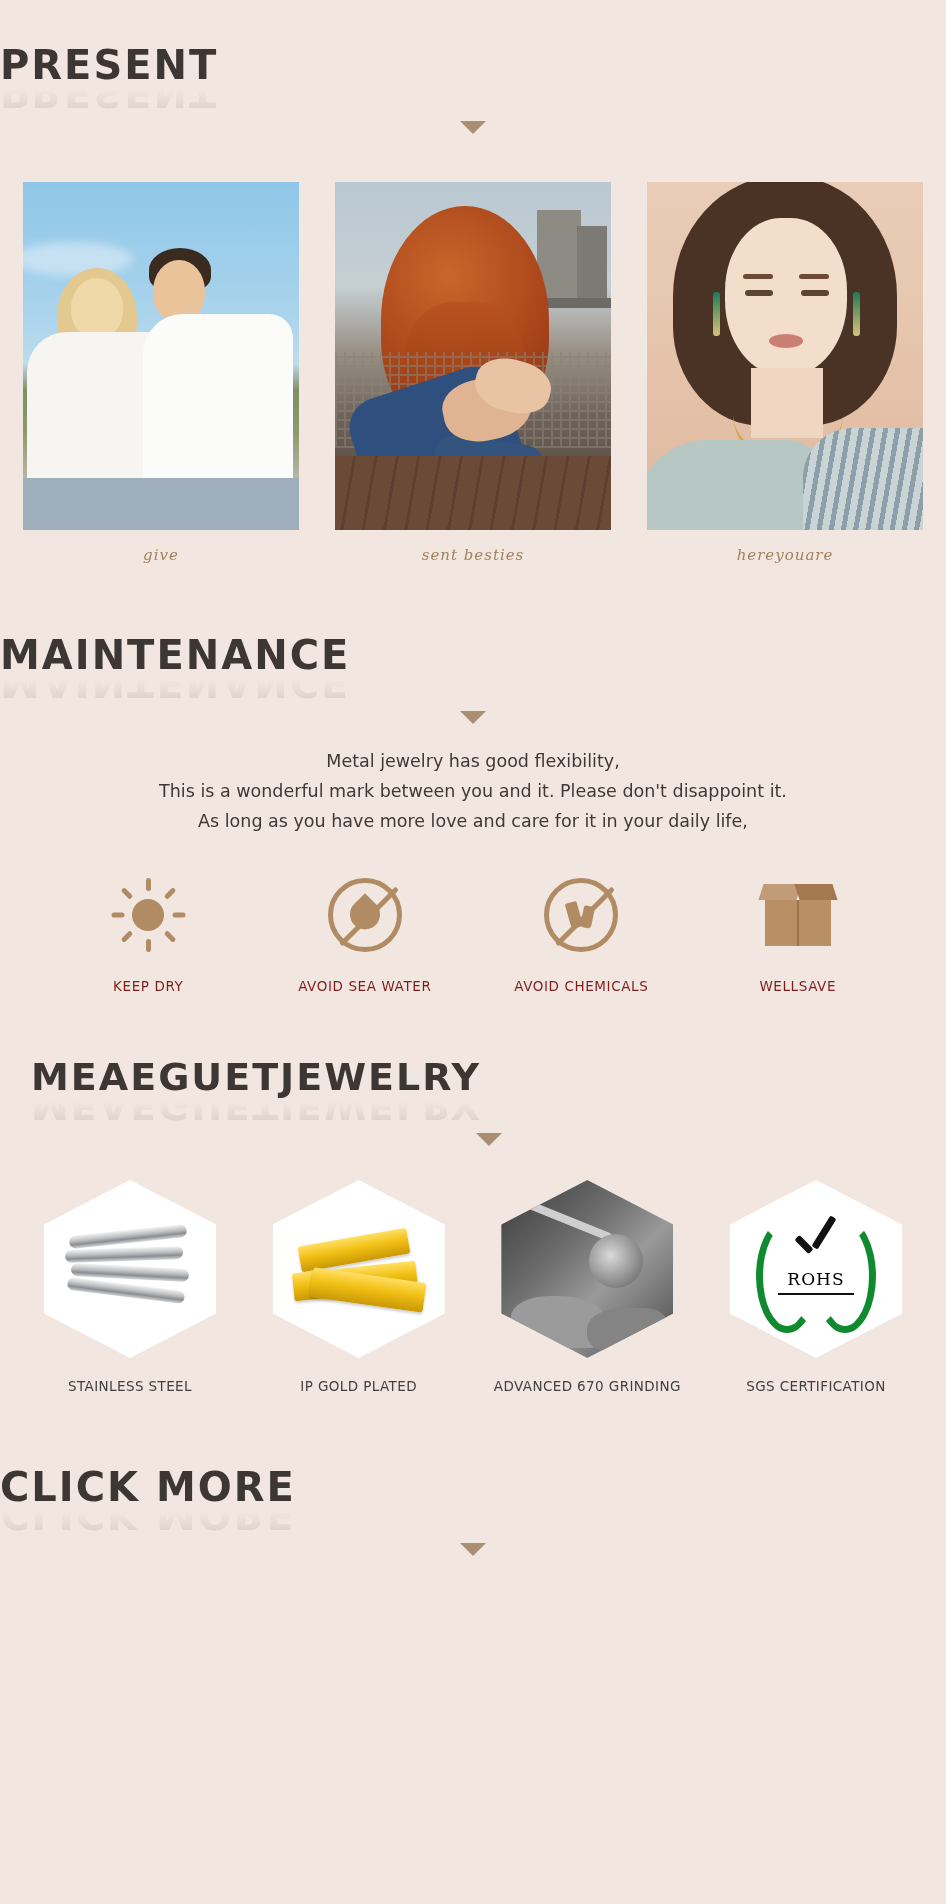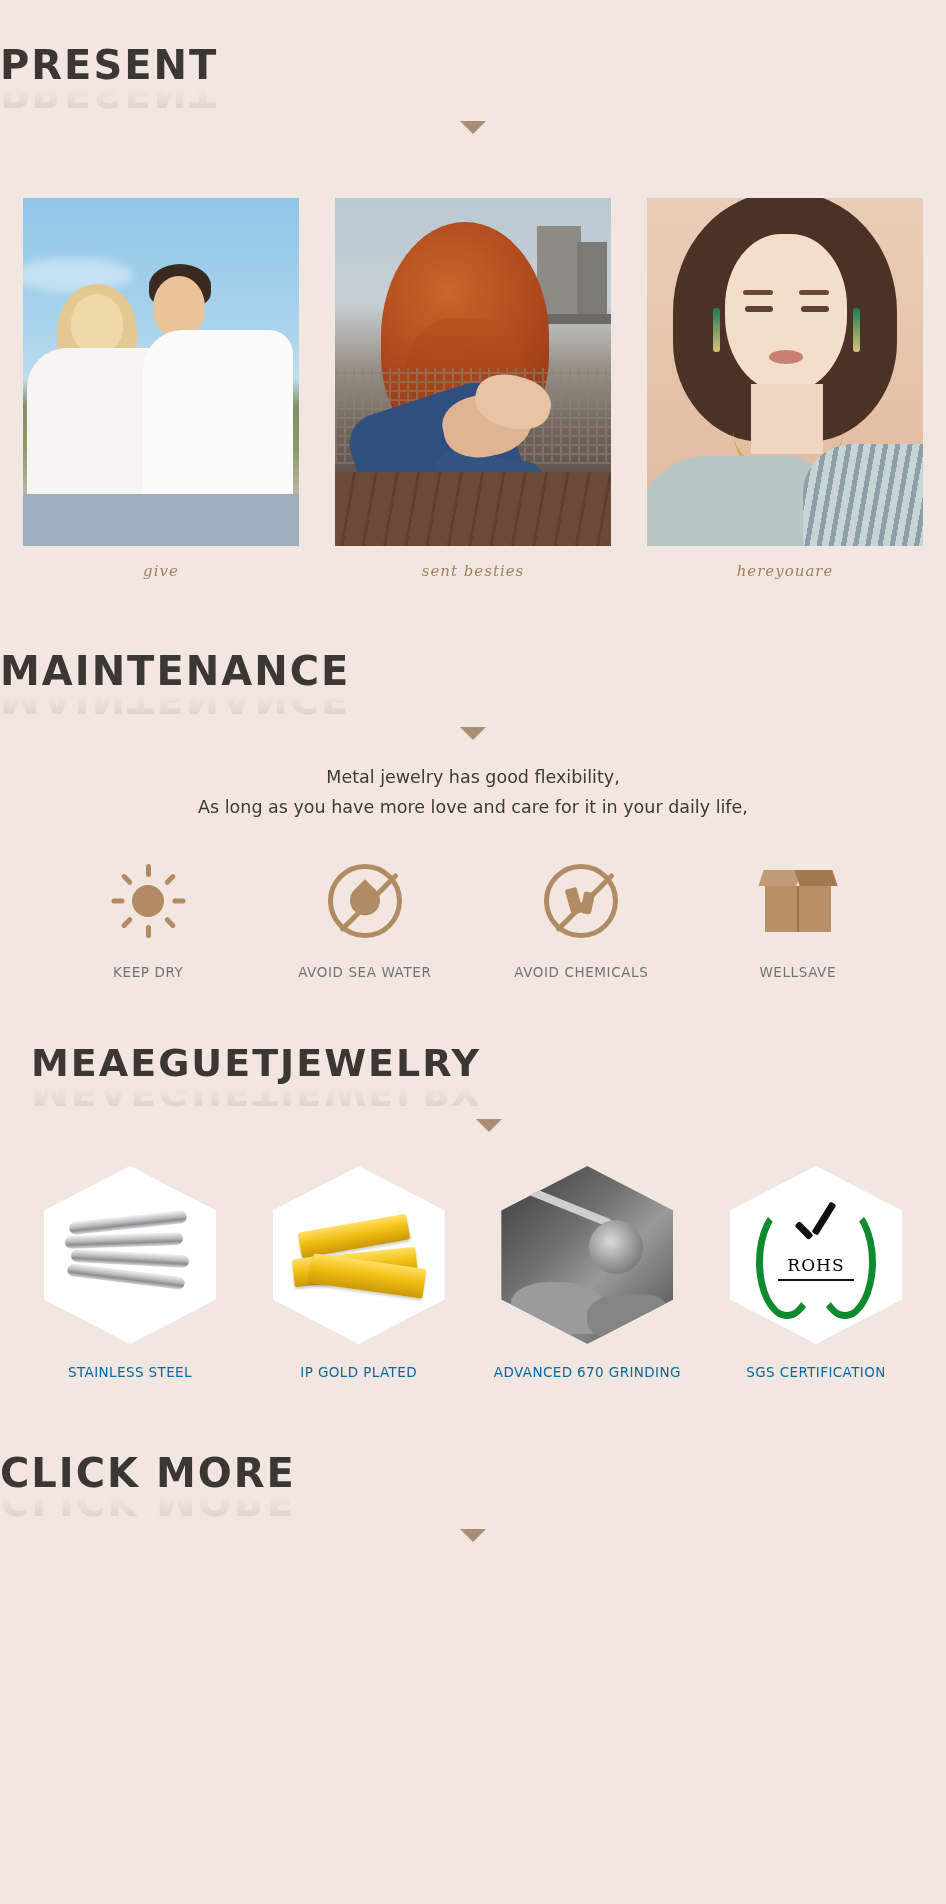--- a/index.html
+++ b/index.html
@@ -61,21 +61,21 @@
     border-right: 13px solid transparent;
     border-top: 13px solid #a98e73;
     margin: 8px auto 0 auto;
   }
 
   
   .photo-row {
     display: flex;
     justify-content: space-between;
     padding: 8px 18px;
-    margin-top: 56px;
+    margin-top: 40px;
   }
   .photo-cell {
     width: 286px;
     text-align: center;
   }
   .photo {
     width: 276px;
     height: 348px;
     margin: 0 auto;
     overflow: hidden;
@@ -151,21 +151,21 @@
     align-items: flex-start;
     padding: 0 40px;
     margin-top: 36px;
   }
   .care-cell { width: 190px; text-align: center; }
   .care-icon { height: 86px; display: flex; align-items: center; justify-content: center; }
   .care-label {
     margin-top: 20px;
     font-size: 13.5px;
     letter-spacing: .6px;
-    color: #737373;
+    color: #7f1d1d;
     font-family: "DejaVu Sans", sans-serif;
   }
 
   
   .sun { position: relative; width: 74px; height: 74px; }
   .sun .core { position:absolute; left:21px; top:21px; width:32px; height:32px; border-radius:50%; background:#b08b63; }
   .sun .ray { position:absolute; left:35px; top:0; width:5px; height:13px; background:#b08b63; border-radius:3px; transform-origin: 2.5px 37px; }
 
   .circle-ico {
     position: relative;
@@ -208,21 +208,21 @@
     clip-path: polygon(50% 0%, 100% 25%, 100% 75%, 50% 100%, 0% 75%, 0% 25%);
     background: #ffffff;
     display:flex; align-items:center; justify-content:center;
     position: relative;
     overflow: hidden;
   }
   .mat-label {
     margin-top: 20px;
     font-size: 13.5px;
     letter-spacing: .4px;
-    color: #0369a1;
+    color: #404040;
     font-family: "DejaVu Sans", sans-serif;
   }
 
   
   .rods { position:relative; width:130px; height:90px; }
   .rods i { position:absolute; display:block; width:118px; height:13px; border-radius:7px;
     background: linear-gradient(to bottom,#f4f4f4,#b9bbbd 45%,#8b8e91 70%,#d7d9da); }
   
   .bars { position:relative; width:140px; height:92px; }
   .bars i { position:absolute; display:block; background:linear-gradient(to bottom,#ffe066,#f2c014 45%,#c99806); border-radius:3px; box-shadow:0 2px 3px rgba(0,0,0,.2); }
@@ -321,20 +321,21 @@
   </div>
 
   <div class="section-head" style="margin-top:62px;">
     <div class="section-title">MAINTENANCE</div>
     <div class="reflection">MAINTENANCE</div>
     <div class="arrow-down"></div>
   </div>
 
   <div class="maint-text" style="margin-top:22px;">
     <div>Metal jewelry has good flexibility,</div>
+    <div>This is a wonderful mark between you and it. Please don't disappoint it.</div>
     <div>As long as you have more love and care for it in your daily life,</div>
   </div>
 
   <div class="care-row">
 
     <div class="care-cell">
       <div class="care-icon">
         <div class="sun">
           <div class="core"></div>
           <div class="ray" style="transform:rotate(0deg)"></div>

